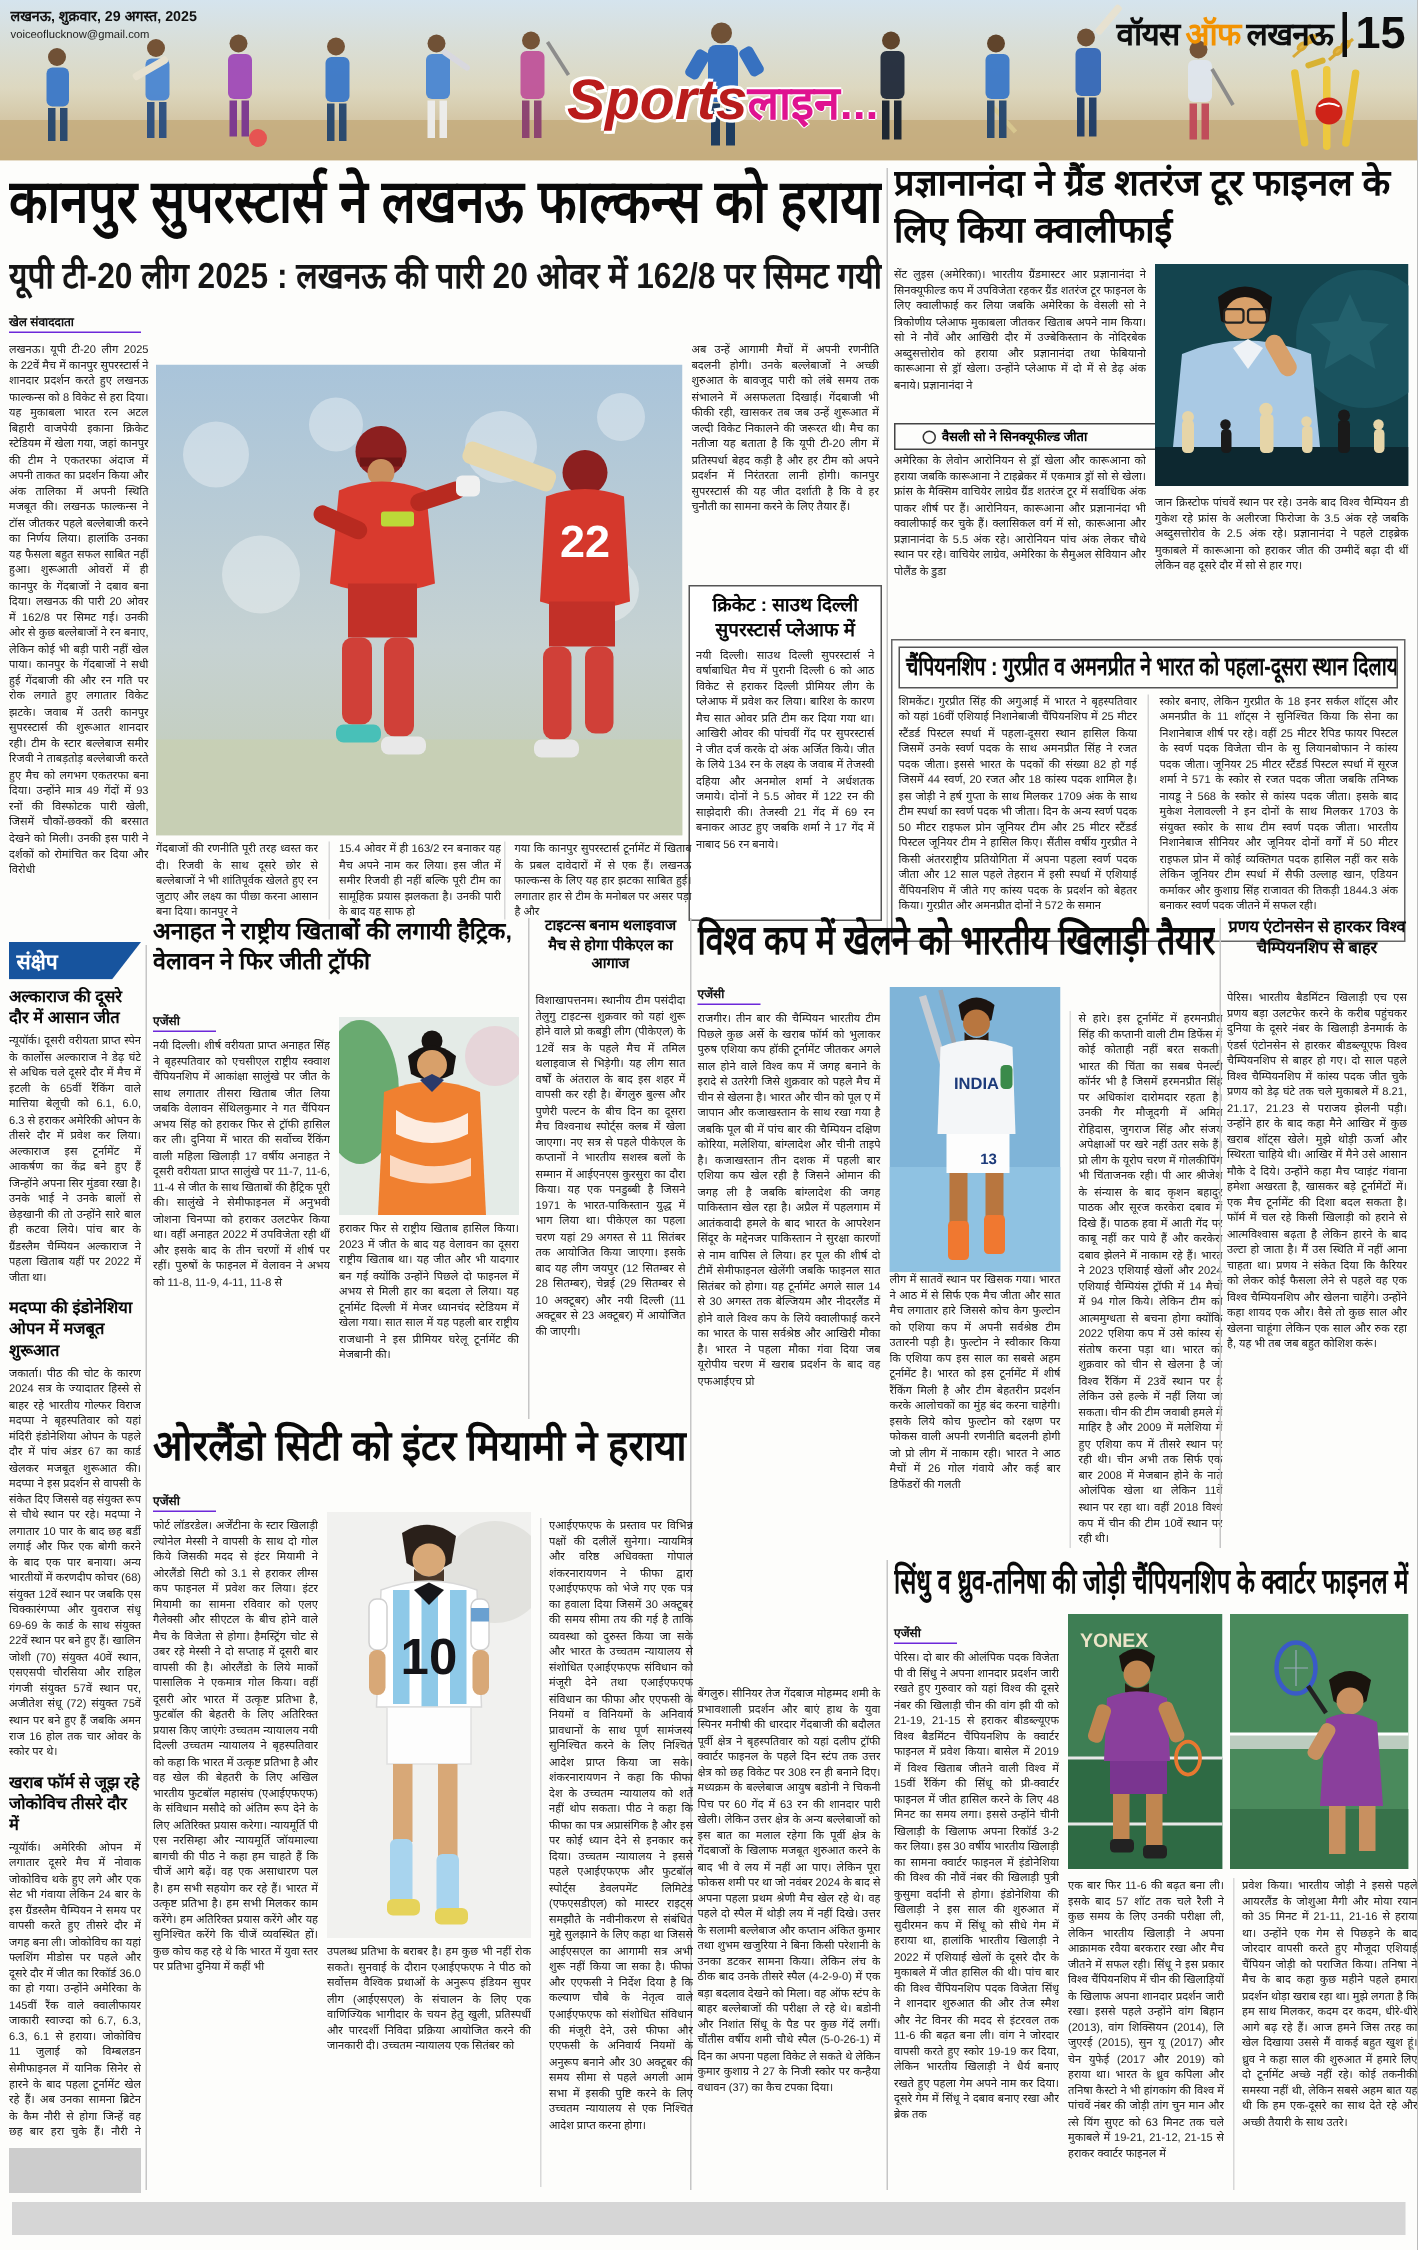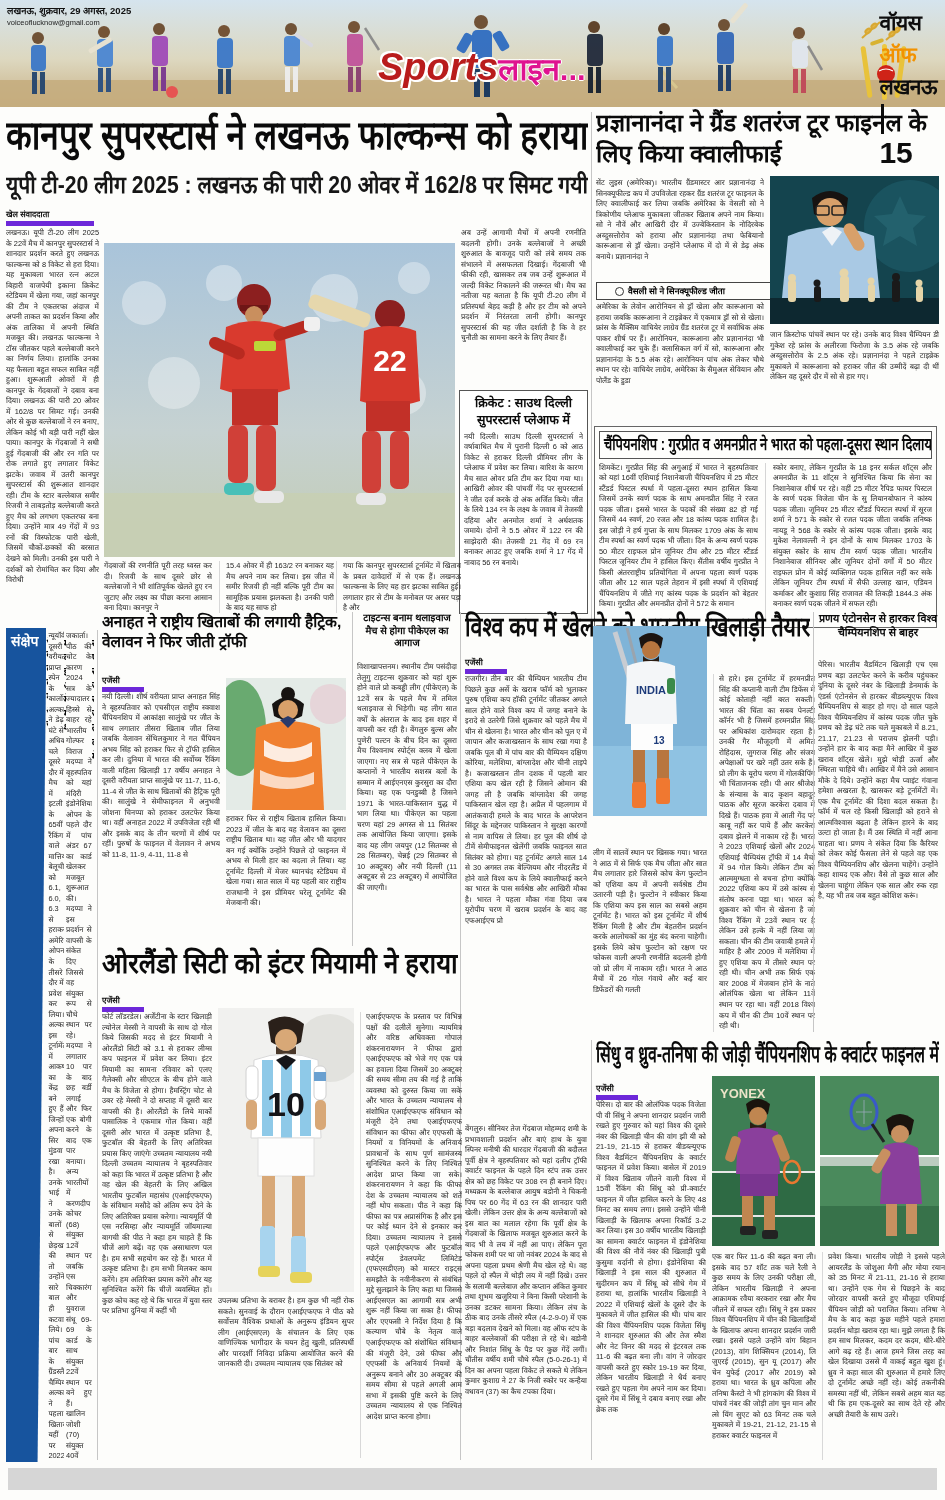--- a/index.html
+++ b/index.html
@@ -2,28 +2,28 @@
 <html><head>
 <meta charset="utf-8">
 <style>
   html,body{margin:0;padding:0;background:#888;}
   .page{position:relative;width:945px;height:1500px;background:#fdfdfb;margin:0 auto;
         font-family:"Liberation Sans","DejaVu Sans",sans-serif;overflow:hidden;}
   .abs{position:absolute;}
   .body{font-size:7.4px;line-height:1.42;text-align:justify;color:#1d1d1d;overflow:hidden;}
   .hl{font-weight:900;color:#0a0a0a;line-height:1.28;overflow:hidden;}
   .fit{display:inline-block;white-space:nowrap;}
-  .byline{font-size:8px;font-weight:bold;color:#111;border-bottom:5px solid #6d28d9;padding-bottom:2px;}
+  .byline{font-size:8px;font-weight:bold;color:#111;border-bottom:1px solid #6d28d9;padding-bottom:2px;}
   .vr{position:absolute;width:1px;background:#c6c6c6;}
   .boxed{border:1px solid #555;background:#fff;}
   .photo-svg{display:block;width:100%;height:100%;}
   .grayblock{background:#cccccc;}
   .cols2{display:flex;gap:7px;}
   .cols2 > div + div{border-left:1px solid #d5d5d5;padding-left:7px;}
-  #masthead-brand{display:flex;align-items:flex-start;gap:4px;flex-direction:column;}
+  #masthead-brand{display:flex;align-items:flex-start;gap:4px;}
   #masthead-brand .w{font-size:21px;font-weight:900;color:#0d0d0d;letter-spacing:-.5px;}
   #masthead-brand .w.orange{color:#f29200;}
   #masthead-brand .bar{width:3px;height:30px;background:#0d0d0d;margin:0 2px;}
   #masthead-brand .pg{font-size:30px;font-weight:900;color:#0d0d0d;line-height:1;}
   .sports-en{font-size:38px;font-weight:900;font-style:italic;color:#b91c1c;
     text-shadow:-2px 0 #fff,2px 0 #fff,0 -2px #fff,0 2px #fff,2px 2px #fff,-2px -2px #fff;}
   .sports-hi{font-size:31px;font-weight:900;color:#df1390;
     text-shadow:-1px 0 #fff,1px 0 #fff,0 -1px #fff,0 1px #fff;}
   .label-ribbon{background:#17549e;color:#fff;font-weight:900;font-size:14px;
     padding:3px 8px 3px 5px;clip-path:polygon(0 0,100% 0,78% 100%,0 100%);}
@@ -270,21 +270,21 @@
     <div class="hl" style="font-size:17px;border:1px solid #555;padding:2px 4px;text-align:left;">
       <span class="fit" style="transform: scaleX(0.76092); transform-origin: left center;">चैंपियनशिप : गुरप्रीत व अमनप्रीत ने भारत को पहला-दूसरा स्थान दिलाया</span>
     </div>
     <div class="cols2" style="margin-top:4px;">
       <div class="body" style="width:50%;height:158px;">शिमकेंट। गुरप्रीत सिंह की अगुआई में भारत ने बृहस्पतिवार को यहां 16वीं एशियाई निशानेबाजी चैंपियनशिप में 25 मीटर स्टैंडर्ड पिस्टल स्पर्धा में पहला-दूसरा स्थान हासिल किया जिसमें उनके स्वर्ण पदक के साथ अमनप्रीत सिंह ने रजत पदक जीता। इससे भारत के पदकों की संख्या 82 हो गई जिसमें 44 स्वर्ण, 20 रजत और 18 कांस्य पदक शामिल है। इस जोड़ी ने हर्ष गुप्ता के साथ मिलकर 1709 अंक के साथ टीम स्पर्धा का स्वर्ण पदक भी जीता। दिन के अन्य स्वर्ण पदक 50 मीटर राइफल प्रोन जूनियर टीम और 25 मीटर स्टैंडर्ड पिस्टल जूनियर टीम ने हासिल किए। सैंतीस वर्षीय गुरप्रीत ने किसी अंतरराष्ट्रीय प्रतियोगिता में अपना पहला स्वर्ण पदक जीता और 12 साल पहले तेहरान में इसी स्पर्धा में एशियाई चैंपियनशिप में जीते गए कांस्य पदक के प्रदर्शन को बेहतर किया। गुरप्रीत और अमनप्रीत दोनों ने 572 के समान</div>
       <div class="body" style="width:50%;height:158px;">स्कोर बनाए, लेकिन गुरप्रीत के 18 इनर सर्कल शॉट्स और अमनप्रीत के 11 शॉट्स ने सुनिश्चित किया कि सेना का निशानेबाज शीर्ष पर रहे। वहीं 25 मीटर रैपिड फायर पिस्टल के स्वर्ण पदक विजेता चीन के सु लियानबोफान ने कांस्य पदक जीता। जूनियर 25 मीटर स्टैंडर्ड पिस्टल स्पर्धा में सूरज शर्मा ने 571 के स्कोर से रजत पदक जीता जबकि तनिष्क नायडू ने 568 के स्कोर से कांस्य पदक जीता। इसके बाद मुकेश नेलावल्ली ने इन दोनों के साथ मिलकर 1703 के संयुक्त स्कोर के साथ टीम स्वर्ण पदक जीता। भारतीय निशानेबाज सीनियर और जूनियर दोनों वर्गों में 50 मीटर राइफल प्रोन में कोई व्यक्तिगत पदक हासिल नहीं कर सके लेकिन जूनियर टीम स्पर्धा में सैफी उल्लाह खान, एडियन कर्माकर और कुशाग्र सिंह राजावत की तिकड़ी 1844.3 अंक बनाकर स्वर्ण पदक जीतने में सफल रही।</div>
     </div>
   </div>
 
   <div class="vr" style="left:97px;top:630px;height:830px;"></div>
-  <div class="abs" style="left:6px;top:628px;width:88px;height:834px;display:flex;flex-direction:row;">
+  <div class="abs" style="left:6px;top:628px;width:88px;height:834px;display:flex;flex-direction:column;">
     <div class="label-ribbon">संक्षेप</div>
     <div class="hl" style="font-size:11px;margin-top:5px;">अल्काराज की दूसरे दौर में आसान जीत</div>
     <div class="body" style="margin-top:3px;">न्यूयॉर्क। दूसरी वरीयता प्राप्त स्पेन के कार्लोस अल्काराज ने डेढ़ घंटे से अधिक चले दूसरे दौर में मैच में इटली के 65वीं रैंकिंग वाले मात्तिया बेलूची को 6.1, 6.0, 6.3 से हराकर अमेरिकी ओपन के तीसरे दौर में प्रवेश कर लिया। अल्काराज इस टूर्नामेंट में आकर्षण का केंद्र बने हुए हैं जिन्होंने अपना सिर मुंडवा रखा है। उनके भाई ने उनके बालों से छेड़खानी की तो उन्होंने सारे बाल ही कटवा लिये। पांच बार के ग्रैंडस्लैम चैम्पियन अल्काराज ने पहला खिताब यहीं पर 2022 में जीता था।</div>
     <div class="hl" style="font-size:11px;margin-top:8px;">मदप्पा की इंडोनेशिया ओपन में मजबूत शुरूआत</div>
     <div class="body" style="margin-top:3px;">जकार्ता। पीठ की चोट के कारण 2024 सत्र के ज्यादातर हिस्से से बाहर रहे भारतीय गोल्फर विराज मदप्पा ने बृहस्पतिवार को यहां मंदिरी इंडोनेशिया ओपन के पहले दौर में पांच अंडर 67 का कार्ड खेलकर मजबूत शुरूआत की। मदप्पा ने इस प्रदर्शन से वापसी के संकेत दिए जिससे वह संयुक्त रूप से चौथे स्थान पर रहे। मदप्पा ने लगातार 10 पार के बाद छह बर्डी लगाई और फिर एक बोगी करने के बाद एक पार बनाया। अन्य भारतीयों में करणदीप कोचर (68) संयुक्त 12वें स्थान पर जबकि एस चिक्कारंगप्पा और युवराज संधू 69-69 के कार्ड के साथ संयुक्त 22वें स्थान पर बने हुए हैं। खालिन जोशी (70) संयुक्त 40वें स्थान, एसएसपी चौरसिया और राहिल गंगजी संयुक्त 57वें स्थान पर, अजीतेश संधू (72) संयुक्त 75वें स्थान पर बने हुए हैं जबकि अमन राज 16 होल तक चार ओवर के स्कोर पर थे।</div>
     <div class="hl" style="font-size:11px;margin-top:8px;">खराब फॉर्म से जूझ रहे जोकोविच तीसरे दौर में</div>
     <div class="body" style="margin-top:3px;flex:1;overflow:hidden;">न्यूयॉर्क। अमेरिकी ओपन में लगातार दूसरे मैच में नोवाक जोकोविच थके हुए लगे और एक सेट भी गंवाया लेकिन 24 बार के इस ग्रैंडस्लैम चैम्पियन ने समय पर वापसी करते हुए तीसरे दौर में जगह बना ली। जोकोविच का यहां फ्लशिंग मीडोस पर पहले और दूसरे दौर में जीत का रिकॉर्ड 36.0 का हो गया। उन्होंने अमेरिका के 145वीं रैंक वाले क्वालीफायर जाकारी स्वाज्दा को 6.7, 6.3, 6.3, 6.1 से हराया। जोकोविच 11 जुलाई को विम्बलडन सेमीफाइनल में यानिक सिनेर से हारने के बाद पहला टूर्नामेंट खेल रहे हैं। अब उनका सामना ब्रिटेन के कैम नौरी से होगा जिन्हें वह छह बार हरा चुके हैं। नौरी ने अर्जेंटीना के फ्रांसिस्को कोमेसाना को 7-6 (5), 6-3, 6-7 (0), 7-6 (4) से हराया। वहीं टेलर टाउनसेंड और येलेना ओस्टापेंको की कोर्ट पर तीखी बहस हो गई।</div>
     <div class="grayblock" style="height:30px;margin-top:6px;"></div>
   </div>
 
@@ -310,21 +310,21 @@
   <div class="vr" style="left:352px;top:612px;height:334px;"></div>
   <div class="abs hl" style="left:357px;top:612px;width:100px;height:46px;font-size:9.8px;text-align:center;">टाइटन्स बनाम थलाइवाज मैच से होगा पीकेएल का आगाज</div>
   <div class="abs body" style="left:357px;top:662px;width:100px;height:284px;">विशाखापत्तनम। स्थानीय टीम पसंदीदा तेलुगु टाइटन्स शुक्रवार को यहां शुरू होने वाले प्रो कबड्डी लीग (पीकेएल) के 12वें सत्र के पहले मैच में तमिल थलाइवाज से भिड़ेगी। यह लीग सात वर्षों के अंतराल के बाद इस शहर में वापसी कर रही है। बेंगलुरु बुल्स और पुणेरी पल्टन के बीच दिन का दूसरा मैच विश्वनाथ स्पोर्ट्स क्लब में खेला जाएगा। नए सत्र से पहले पीकेएल के कप्तानों ने भारतीय सशस्त्र बलों के सम्मान में आईएनएस कुरसुरा का दौरा किया। यह एक पनडुब्बी है जिसने 1971 के भारत-पाकिस्तान युद्ध में भाग लिया था। पीकेएल का पहला चरण यहां 29 अगस्त से 11 सितंबर तक आयोजित किया जाएगा। इसके बाद यह लीग जयपुर (12 सितम्बर से 28 सितम्बर), चेन्नई (29 सितम्बर से 10 अक्टूबर) और नयी दिल्ली (11 अक्टूबर से 23 अक्टूबर) में आयोजित की जाएगी।</div>
 
   <div class="vr" style="left:460px;top:612px;height:848px;"></div>
   <div class="abs hl" style="left:465px;top:610px;width:345px;height:40px;font-size:27px;">
     <span class="fit" style="transform: scaleX(0.791284); transform-origin: left center;">विश्व कप में खेलने को भारतीय खिलाड़ी तैयार</span>
   </div>
   <div class="abs byline" style="left:465px;top:656px;width:42px;">एजेंसी</div>
   <div class="abs body" style="left:465px;top:674px;width:122px;height:358px;">राजगीर। तीन बार की चैम्पियन भारतीय टीम पिछले कुछ अर्से के खराब फॉर्म को भुलाकर पुरुष एशिया कप हॉकी टूर्नामेंट जीतकर अगले साल होने वाले विश्व कप में जगह बनाने के इरादे से उतरेगी जिसे शुक्रवार को पहले मैच में चीन से खेलना है। भारत और चीन को पूल ए में जापान और कजाखस्तान के साथ रखा गया है जबकि पूल बी में पांच बार की चैम्पियन दक्षिण कोरिया, मलेशिया, बांग्लादेश और चीनी ताइपे है। कजाखस्तान तीन दशक में पहली बार एशिया कप खेल रही है जिसने ओमान की जगह ली है जबकि बांग्लादेश की जगह पाकिस्तान खेल रहा है। अप्रैल में पहलगाम में आतंकवादी हमले के बाद भारत के आपरेशन सिंदूर के मद्देनजर पाकिस्तान ने सुरक्षा कारणों से नाम वापिस ले लिया। हर पूल की शीर्ष दो टीमें सेमीफाइनल खेलेंगी जबकि फाइनल सात सितंबर को होगा। यह टूर्नामेंट अगले साल 14 से 30 अगस्त तक बेल्जियम और नीदरलैंड में होने वाले विश्व कप के लिये क्वालीफाई करने का भारत के पास सर्वश्रेष्ठ और आखिरी मौका है। भारत ने पहला मौका गंवा दिया जब यूरोपीय चरण में खराब प्रदर्शन के बाद वह एफआईएच प्रो</div>
-  <div class="abs" style="left:593px;top:626px;width:114px;height:190px;">
+  <div class="abs" style="left:593px;top:658px;width:114px;height:190px;">
     <svg class="photo-svg" viewBox="0 0 114 190" preserveAspectRatio="none">
       <rect width="114" height="190" fill="#7fb4d8"></rect>
         <rect y="120" width="114" height="70" fill="#8fc2e2"></rect>
       <line x1="22" y1="6" x2="50" y2="96" stroke="#c8ccd2" stroke-width="5"></line>
       <line x1="34" y1="2" x2="56" y2="88" stroke="#9aa4ae" stroke-width="3"></line>
       <path d="M46,12 q12,-10 24,0 l-2,10 q-10,6 -20,0 z" fill="#1c1410"></path>
       <circle cx="58" cy="24" r="9" fill="#b8763f"></circle>
       <path d="M50,30 q8,8 16,0 l0,6 q-8,5 -16,0 z" fill="#2a1c12"></path>
       <path d="M34,40 q24,-10 48,0 l2,58 -52,0 z" fill="#f4f6f8"></path>
       <text x="58" y="68" font-size="11" font-weight="bold" fill="#1c3a7a" text-anchor="middle" font-family="Liberation Sans,sans-serif">INDIA</text>

